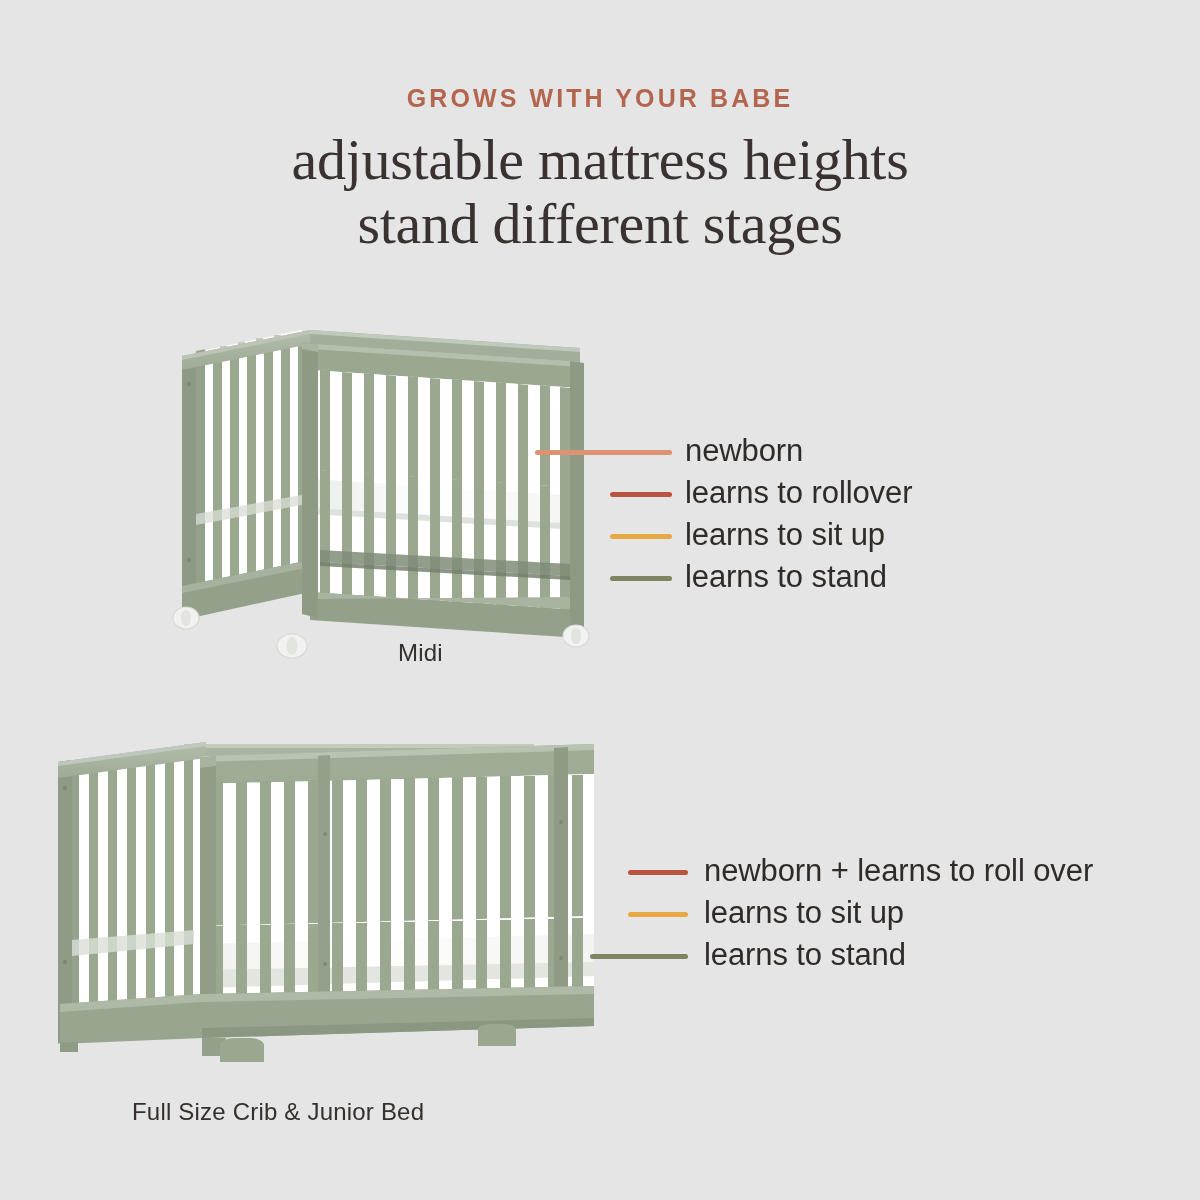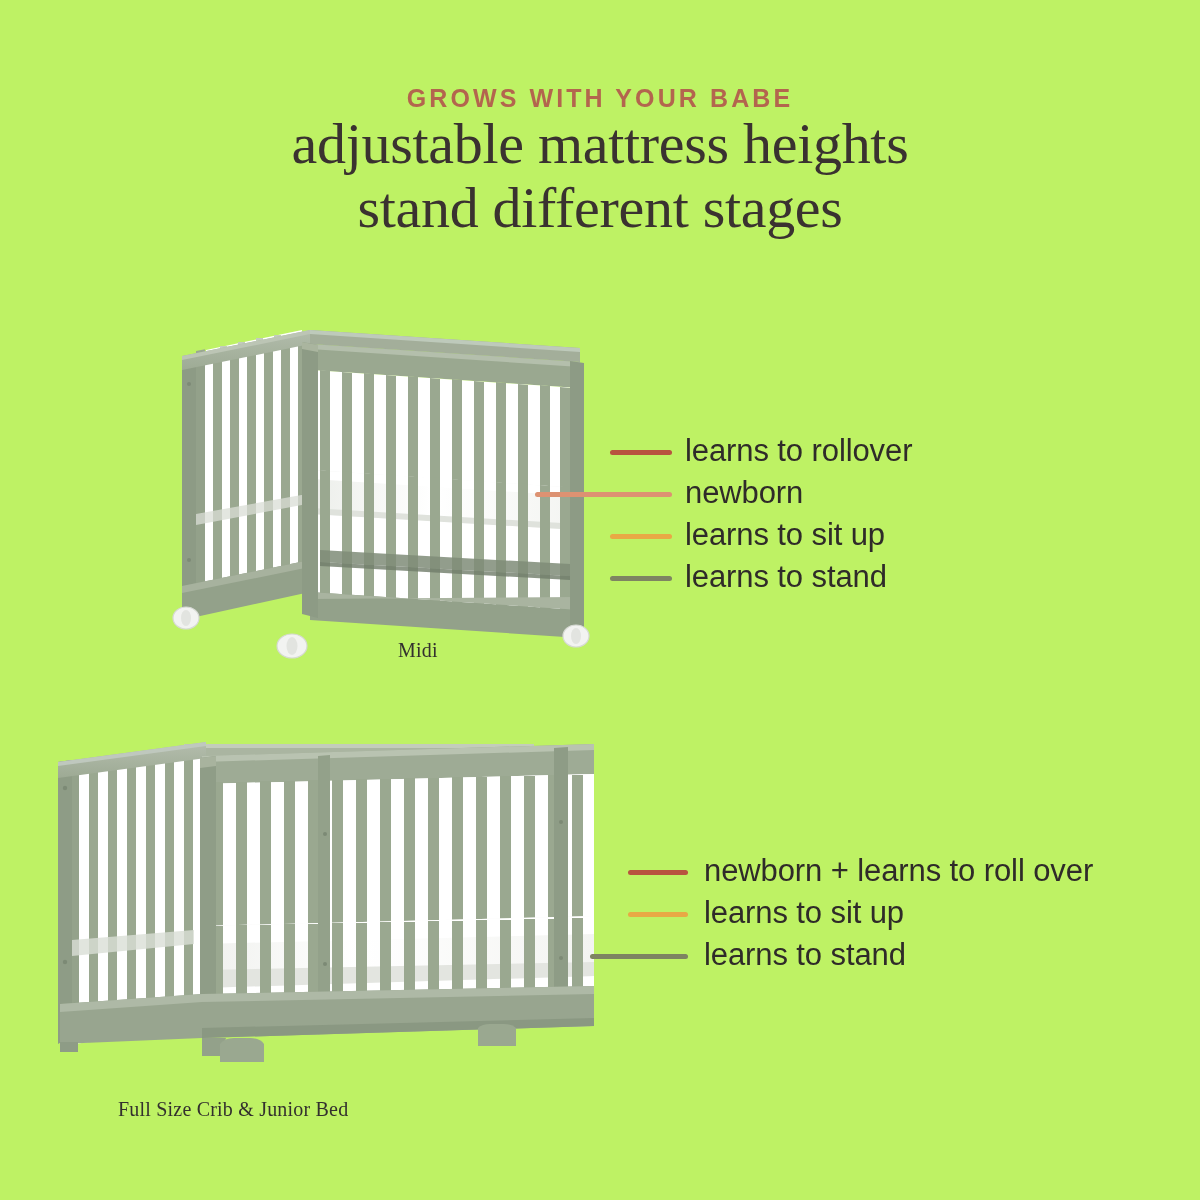--- a/index.html
+++ b/index.html
@@ -8,61 +8,61 @@
     padding: 0;
     background: #ffffff;
   }
   body {
     font-family: "Liberation Sans", sans-serif;
   }
   .page {
     position: relative;
     width: 1200px;
     height: 1200px;
-    background: #bef264;
+    background: #e5e5e5;
     overflow: hidden;
   }
 
   
   .eyebrow {
     position: absolute;
     left: 0; right: 0;
     top: 84px;
     text-align: center;
     font-family: "Liberation Sans", sans-serif;
     font-size: 25px;
     font-weight: 700;
     letter-spacing: 3.1px;
     color: #b3654e;
   }
   .headline {
     position: absolute;
     left: 0; right: 0;
-    top: 112px;
+    top: 128px;
     text-align: center;
     font-family: "Liberation Serif", serif;
     font-size: 58px;
     line-height: 64px;
     font-weight: 400;
     color: #3a3230;
     letter-spacing: -0.3px;
   }
   .headline .l2 { display: block; }
 
   
   .caption {
     position: absolute;
-    font-family: Liberation Serif, serif;
-    font-size: 20px;
+    font-family: Liberation Sans, sans-serif;
+    font-size: 24px;
     color: #33302e;
     letter-spacing: 0.2px;
     white-space: nowrap;
   }
   .caption-midi { left: 398px; top: 639px; }
-  .caption-full { left: 118px; top: 1098px; }
+  .caption-full { left: 132px; top: 1098px; }
 
   
   .legend { position: absolute; }
   .legend-midi { left: 530px; top: 430px; width: 660px; }
   .legend-full { left: 576px; top: 850px; width: 640px; }
 
   .legend-row {
     position: relative;
     height: 42px;
   }
@@ -221,27 +221,27 @@
       <g>
         <ellipse cx="416" cy="318" rx="13" ry="11" fill="#f2f3f1" stroke="#d6d9d3" stroke-width="1.2"></ellipse>
         <ellipse cx="416" cy="318" rx="5" ry="8" fill="#e2e4e0"></ellipse>
       </g>
     </svg>
   </div>
 
   <div class="legend legend-midi">
 
     <div class="legend-row">
+      <span class="legend-rule" style="left:5px; width:137px; background:#dd9272;"></span>
+      <span class="legend-label">newborn</span>
+    </div>
+
+    <div class="legend-row">
       <span class="legend-rule" style="left:80px; width:62px; background:#b8543f;"></span>
       <span class="legend-label">learns to rollover</span>
-    </div>
-
-    <div class="legend-row">
-      <span class="legend-rule" style="left:5px; width:137px; background:#dd9272;"></span>
-      <span class="legend-label">newborn</span>
     </div>
 
     <div class="legend-row">
       <span class="legend-rule" style="left:80px; width:62px; background:#e8a945;"></span>
       <span class="legend-label">learns to sit up</span>
     </div>
 
     <div class="legend-row">
       <span class="legend-rule" style="left:80px; width:62px; background:#7e8462;"></span>
       <span class="legend-label">learns to stand</span>

